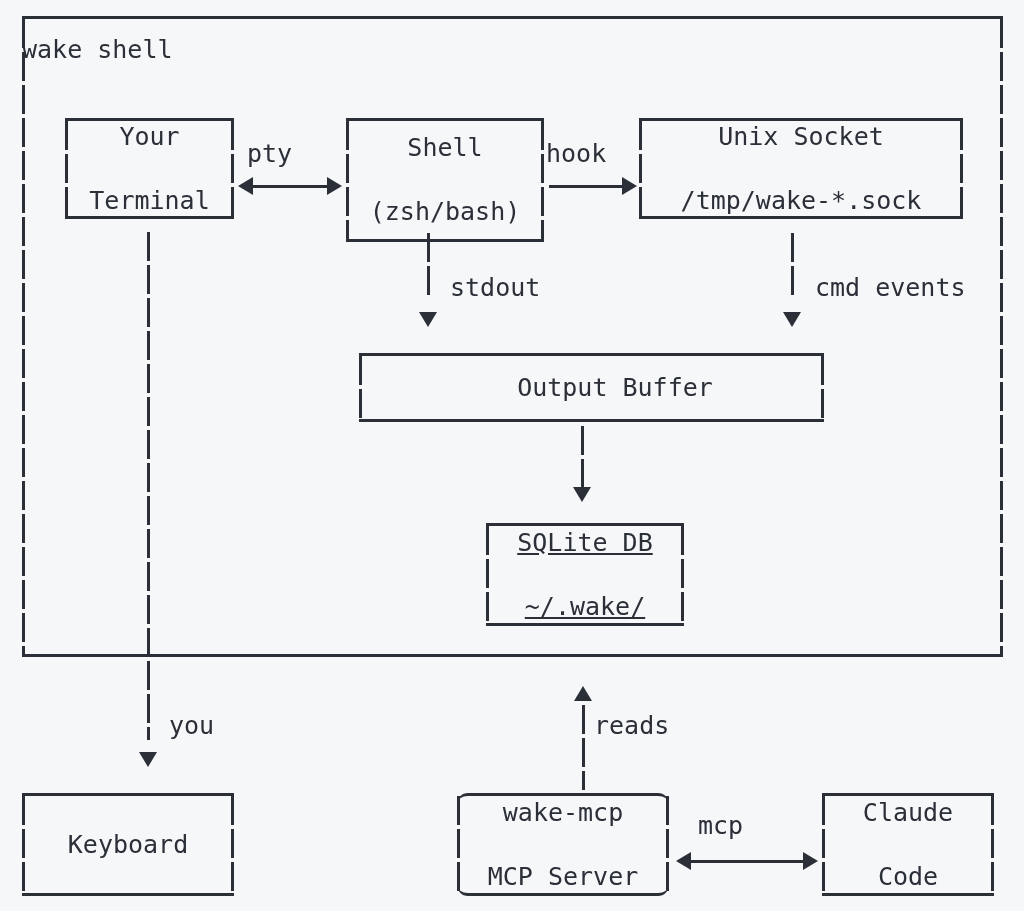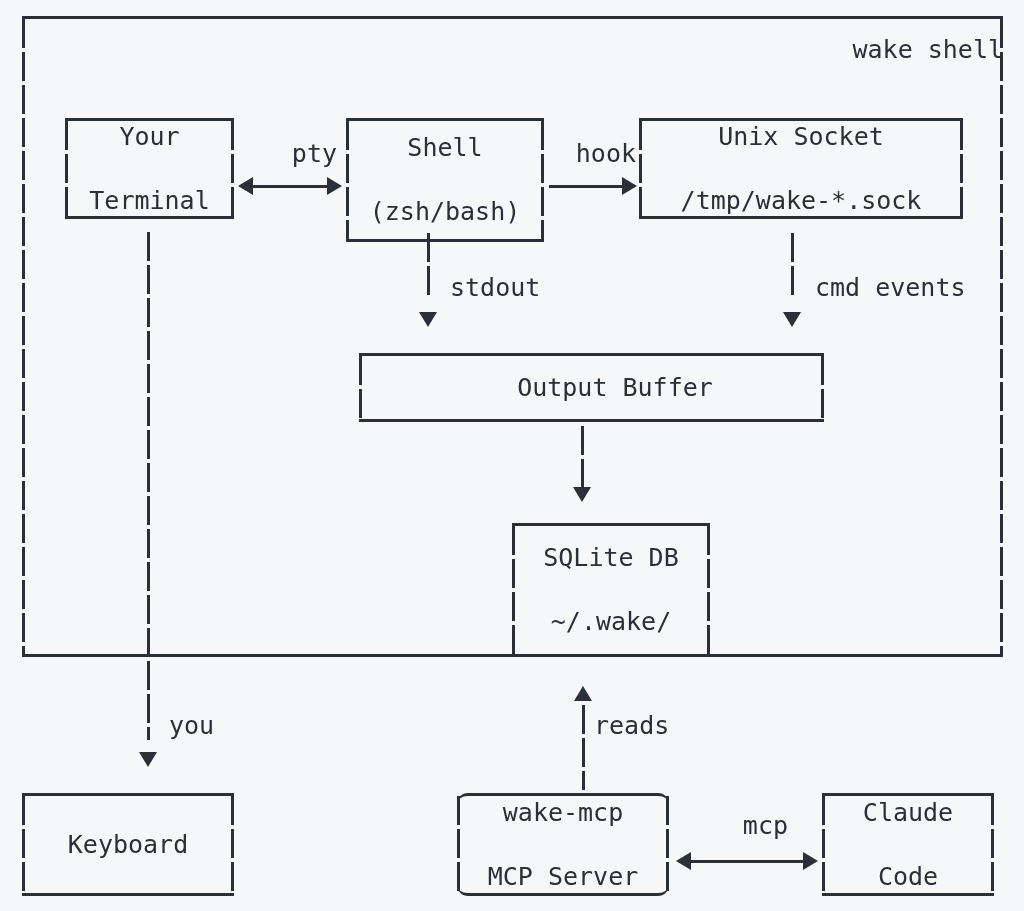--- a/index.html
+++ b/index.html
@@ -45,21 +45,21 @@
   }
   .frame::before { left:0; }
   .frame::after  { right:0; }
 
   .vline {
     position:absolute; width:3px;
     background:repeating-linear-gradient(180deg, var(--ink) 0 29px, transparent 29px 33px);
   }
 
   .label { position:absolute; line-height:32px; white-space:pre; }
-  .label.centered { text-align:right; }
+  .label.centered { text-align:left; }
 
   .harrow { position:absolute; height:18px; }
   .harrow .shaft { position:absolute; left:11px; right:11px; top:8px; height:3px; background:var(--ink); }
   .harrow.single .shaft { left:0; }
   .head-left  { position:absolute; left:0; top:0; width:0; height:0;
                 border-top:9px solid transparent; border-bottom:9px solid transparent;
                 border-right:15px solid var(--ink); }
   .head-right { position:absolute; right:0; top:0; width:0; height:0;
                 border-top:9px solid transparent; border-bottom:9px solid transparent;
                 border-left:15px solid var(--ink); }
@@ -118,21 +118,21 @@
   <div class="label" style="left:815px; top:272px;">cmd events</div>
   <span class="tri-down" style="left:783px; top:312px;"></span>
 
   <div class="abox" style="left:359px; top:353px; width:465px; height:69px;padding-left:47px;">
     <span>Output Buffer</span>
   </div>
 
   <div class="vline" style="left:581px; top:426px; height:64px;"></div>
   <span class="tri-down" style="left:573px; top:487px;"></span>
 
-  <div class="abox" style="left:512px; top:523px; width:198px; height:134px;">
+  <div class="abox" style="left:486px; top:523px; width:198px; height:103px;text-decoration:underline;">
     <span>SQLite DB</span>
     <span>~/.wake/</span>
   </div>
 
   <span class="tri-up" style="left:574px; top:686px;"></span>
   <div class="vline" style="left:582px; top:705px; height:85px;"></div>
   <div class="label" style="left:594px; top:710px;text-align:center;">reads</div>
 
   <div class="abox" style="left:22px; top:793px; width:212px; height:103px;">
     <span>Keyboard</span>

